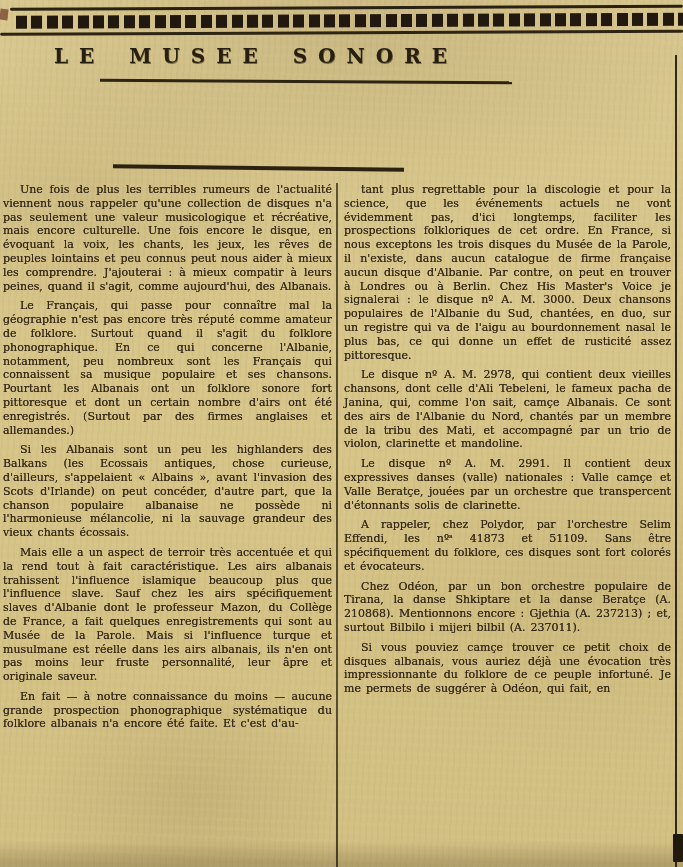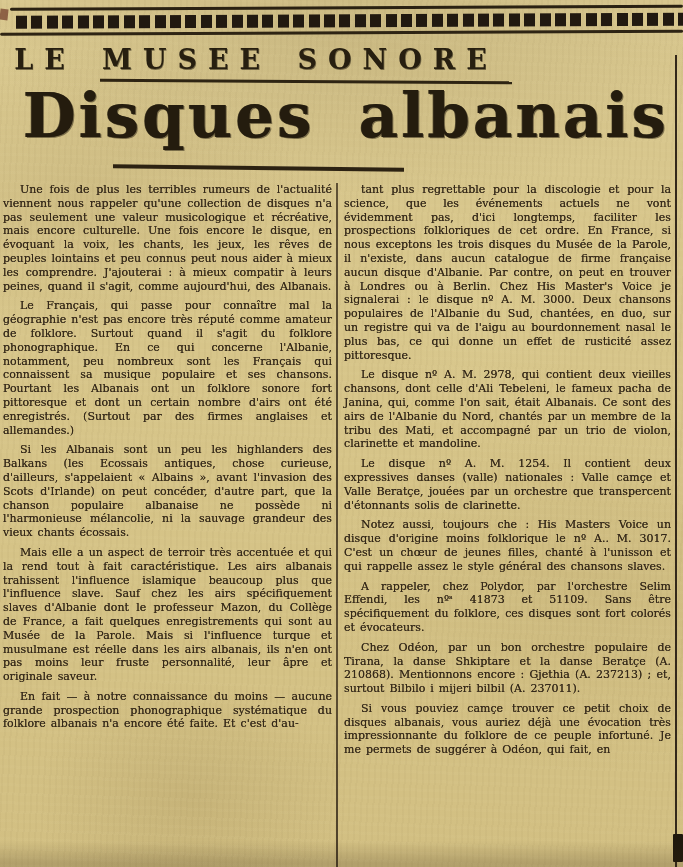--- a/index.html
+++ b/index.html
@@ -28,21 +28,21 @@
   .deco{position:absolute;top:5px;left:0;right:0;height:26px;transform:rotate(-0.25deg);transform-origin:60% 50%;}
   .deco .line-top{position:absolute;top:1px;left:10px;right:0;height:2.5px;background:#2a2112;border-radius:2px;}
   .deco .squares{position:absolute;top:9px;left:16px;right:0;height:13px;
     background:repeating-linear-gradient(90deg,#211910 0 11px,rgba(0,0,0,0) 11px 15.4px);}
   .deco .line-bottom{position:absolute;top:26px;left:0;right:0;height:2.5px;background:#2e2414;border-radius:2px;}
   .corner-mark{position:absolute;left:0;top:9px;width:8px;height:11px;background:#74402c;opacity:.75;transform:rotate(6deg);}
 
   .masthead{
     position:absolute;top:44px;left:0;width:512px;
     text-align:center;
-    font-weight:bold;font-size:27px;letter-spacing:11px;word-spacing:6px;
+    font-weight:bold;font-size:20px;letter-spacing:11px;word-spacing:6px;
     color:#271f10;
     text-shadow:0.6px 0.6px 0 rgba(39,31,16,0.55);
     white-space:nowrap;
   }
   .masthead-rule{position:absolute;top:80px;left:100px;width:412px;height:3px;background:#2e2413;transform:rotate(0.35deg);}
 
   .headline{
     position:absolute;top:84px;left:22px;width:648px;margin:0;
     text-align:center;
     font-weight:bold;font-size:61px;line-height:1.05;
@@ -88,37 +88,35 @@
   <div class="deco">
     <div class="line-top"></div>
     <div class="squares"></div>
     <div class="line-bottom"></div>
   </div>
   <div class="corner-mark"></div>
 
   <div class="masthead">LE MUSEE SONORE</div>
   <div class="masthead-rule"></div>
 
-  <h1 class="headline">Disques albanais</h1>
   <div class="headline-rule"></div>
 
   <div class="columns">
     <div class="col left">
       <p>Une fois de plus les terribles rumeurs de l'actualité viennent nous rappeler qu'une collection de disques n'a pas seulement une valeur musicologique et récréative, mais encore culturelle. Une fois encore le disque, en évoquant la voix, les chants, les jeux, les rêves de peuples lointains et peu connus peut nous aider à mieux les comprendre. J'ajouterai : à mieux compatir à leurs peines, quand il s'agit, comme aujourd'hui, des Albanais.</p>
       <p>Le Français, qui passe pour connaître mal la géographie n'est pas encore très réputé comme amateur de folklore. Surtout quand il s'agit du folklore phonographique. En ce qui concerne l'Albanie, notamment, peu nombreux sont les Français qui connaissent sa musique populaire et ses chansons. Pourtant les Albanais ont un folklore sonore fort pittoresque et dont un certain nombre d'airs ont été enregistrés. (Surtout par des firmes anglaises et allemandes.)</p>
       <p>Si les Albanais sont un peu les highlanders des Balkans (les Ecossais antiques, chose curieuse, d'ailleurs, s'appelaient « Albains », avant l'invasion des Scots d'Irlande) on peut concéder, d'autre part, que la chanson populaire albanaise ne possède ni l'harmonieuse mélancolie, ni la sauvage grandeur des vieux chants écossais.</p>
       <p>Mais elle a un aspect de terroir très accentuée et qui la rend tout à fait caractéristique. Les airs albanais trahissent l'influence islamique beaucoup plus que l'influence slave. Sauf chez les airs spécifiquement slaves d'Albanie dont le professeur Mazon, du Collège de France, a fait quelques enregistrements qui sont au Musée de la Parole. Mais si l'influence turque et musulmane est réelle dans les airs albanais, ils n'en ont pas moins leur fruste personnalité, leur âpre et originale saveur.</p>
       <p>En fait — à notre connaissance du moins — aucune grande prospection phonographique systématique du folklore albanais n'a encore été faite. Et c'est d'au-</p>
     </div>
     <div class="col-rule"></div>
     <div class="col right">
       <p>tant plus regrettable pour la discologie et pour la science, que les événements actuels ne vont évidemment pas, d'ici longtemps, faciliter les prospections folkloriques de cet ordre. En France, si nous exceptons les trois disques du Musée de la Parole, il n'existe, dans aucun catalogue de firme française aucun disque d'Albanie. Par contre, on peut en trouver à Londres ou à Berlin. Chez His Master's Voice je signalerai : le disque nº A. M. 3000. Deux chansons populaires de l'Albanie du Sud, chantées, en duo, sur un registre qui va de l'aigu au bourdonnement nasal le plus bas, ce qui donne un effet de rusticité assez pittoresque.</p>
-      <p>Le disque nº A. M. 2978, qui contient deux vieilles chansons, dont celle d'Ali Tebeleni, le fameux pacha de Janina, qui, comme l'on sait, était Albanais. Ce sont des airs de l'Albanie du Nord, chantés par un membre de la tribu des Mati, et accompagné par un trio de violon, clarinette et mandoline.</p>
-      <p>Le disque nº A. M. 1254. Il contient deux expressives danses (valle) nationales : Valle camçe et Valle Beratçe, jouées par un orchestre que transpercent d'étonnants solis de clarinette.</p>
-      <p>Notez aussi, toujours che : His Masters Voice un disque d'origine moins folklorique le nº A.. M. 3017. C'est un chœur de jeunes filles, chanté à l'unisson et qui rappelle assez le style général des chansons slaves.</p>
+      <p>Le disque nº A. M. 2978, qui contient deux vieilles chansons, dont celle d'Ali Tebeleni, le fameux pacha de Janina, qui, comme l'on sait, camçe Albanais. Ce sont des airs de l'Albanie du Nord, chantés par un membre de la tribu des Mati, et accompagné par un trio de violon, clarinette et mandoline.</p>
+      <p>Le disque nº A. M. 2991. Il contient deux expressives danses (valle) nationales : Valle camçe et Valle Beratçe, jouées par un orchestre que transpercent d'étonnants solis de clarinette.</p>
       <p>A rappeler, chez Polydor, par l'orchestre Selim Effendi, les nºˢ 41873 et 51109. Sans être spécifiquement du folklore, ces disques sont fort colorés et évocateurs.</p>
       <p>Chez Odéon, par un bon orchestre populaire de Tirana, la danse Shkiptare et la danse Beratçe (A. 210868). Mentionnons encore : Gjethia (A. 237213) ; et, surtout Bilbilo i mijeri bilbil (A. 237011).</p>
       <p>Si vous pouviez camçe trouver ce petit choix de disques albanais, vous auriez déjà une évocation très impressionnante du folklore de ce peuple infortuné. Je me permets de suggérer à Odéon, qui fait, en</p>
     </div>
   </div>
 
   <div class="right-rule"></div>
   <div class="corner-blob"></div>
   <div class="bottom-smudge"></div>
 </div>

